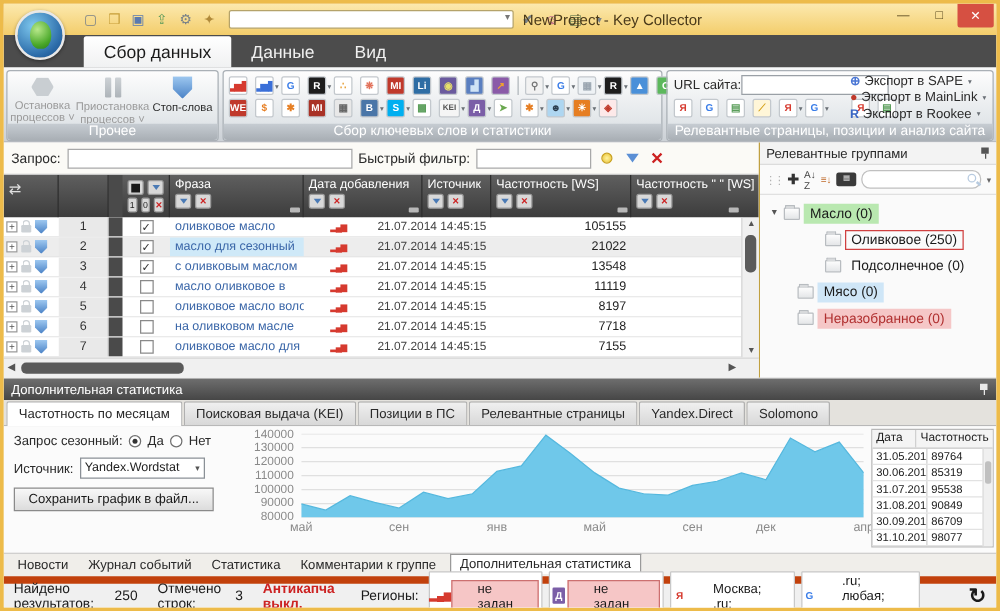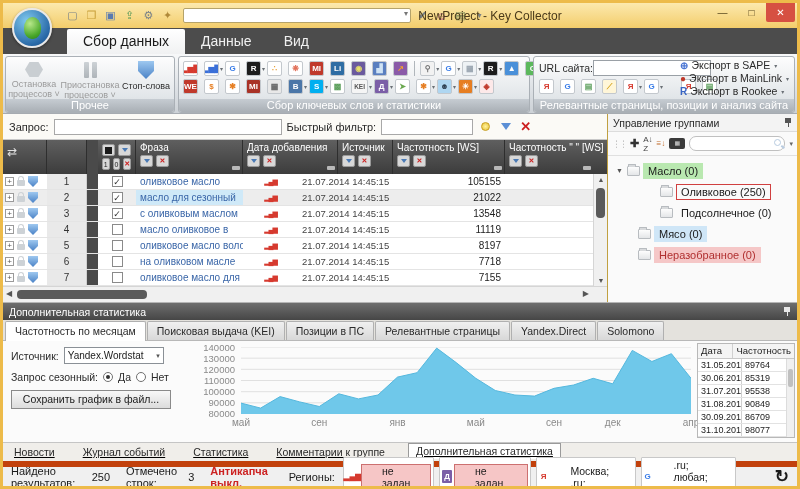--- a/index.html
+++ b/index.html
@@ -156,21 +156,21 @@
   .minitable { position:absolute; left:694px; top:2px; width:98px; border:1px solid #b8b8b8; background:#fff; }
   .mt-head { display:flex; height:15px; background:#f4f4f4; border-bottom:1px solid #c8c8c8; }
   .mt-head div { font-size:9.5px; color:#222; padding:1px 3px; }
   .mt-c1 { width:44px; border-right:1px solid #d0d0d0; }
   .mt-c2 { flex:1; }
   .mt-row { display:flex; height:13px; border-bottom:1px solid #e2e2e2; }
   .mt-row div { font-size:9px; color:#222; padding:0 3px; line-height:13px; white-space:nowrap; overflow:hidden; }
   .mt-scroll { position:absolute; right:0; top:15px; bottom:0; width:8px; background:#f0f0f0; border-left:1px solid #dcdcdc; }
   .mt-thumb { position:absolute; right:1px; top:10px; width:5px; height:18px; background:#c0c0c0; border-radius:2px; }
   
-  .btabs { height:19px; background:#f0eeea; border-top:1px solid #c5c5c5; display:flex; align-items:center; padding-left:6px; gap:18px;text-decoration:underline; }
+  .btabs { height:19px; background:#f0eeea; border-top:1px solid #c5c5c5; display:flex; align-items:center; padding-left:6px; gap:6px; }
   .btab { font-size:10.5px; color:#2a2a2a; padding:1px 5px; }
   .btab.active { background:#fff; border:1px solid #9a9a9a; padding:1px 7px; margin-top:-3px; border-bottom:1px solid #fff; }
   
   .statusbar { height:25px; background:#f0f0f0; border-top:6px solid #c2410c; display:flex; align-items:center; padding:0 8px; font-size:11px; color:#1a1a1a; }
   .sb-val { margin:0 16px 0 5px; }
   .sb-red { color:#cc2222; font-weight:bold; margin-right:16px; }
   .sb-lbl { margin-right:8px; }
   .bdg-group { display:flex; align-items:center; margin-right:5px; border:1px solid #c8c8c8; background:#fff; padding:1px 2px; gap:2px; border-radius:1px; }
   .bdg-icon { width:13px; height:13px; display:flex; align-items:center; justify-content:center; font-size:8px; font-weight:bold; border-radius:1px; }
   .bdg-text { font-size:10.5px; padding:0 20px; }
@@ -707,21 +707,21 @@
         <div class="hscroll">
           <span class="harr" style="left:3px;">◀</span>
           <span class="hthumb"></span>
           <span class="harr" style="right:18px;">▶</span>
         </div>
       </div>
     </div>
 
     <div class="rpanel">
       <div class="rp-head">
-        <span>Управление группами</span>
+        <span>Релевантные группами</span>
         <span class="pin"></span>
       </div>
       <div class="rp-tools">
         <span class="grip">⋮⋮</span>
         <span class="ti">✚</span>
         <span class="ti-sort">A↓<br>Z</span>
         <span class="ti-sort" style="color:#c06a2a;">≡↓</span>
         <span class="ti-dark">▦</span>
         <span class="rp-search">
             <span class="mag"></span>
@@ -778,32 +778,32 @@
     <span class="stab active">Частотность по месяцам</span>
         <span class="stab">Поисковая выдача (KEI)</span>
         <span class="stab">Позиции в ПС</span>
         <span class="stab">Релевантные страницы</span>
         <span class="stab">Yandex.Direct</span>
         <span class="stab">Solomono</span>
       </div>
     <div class="st-body">
       <div class="ctl">
         <div class="ctl-row">
+          <span>Запрос сезонный:</span>
+          <span class="radio on"></span>
+          <span>Да</span>
+          <span class="radio"></span>
+          <span>Нет</span>
+        </div>
+        <div class="ctl-row">
           <span>Источник:</span>
           <span class="combo">
               <span class="cv">Yandex.Wordstat</span>
               <span class="ca">▾</span>
             </span>
-        </div>
-        <div class="ctl-row">
-          <span>Запрос сезонный:</span>
-          <span class="radio on"></span>
-          <span>Да</span>
-          <span class="radio"></span>
-          <span>Нет</span>
         </div>
         <div class="savebtn">Сохранить график в файл...</div>
       </div>
       <div class="yaxis">
 
       <div class="ytick">140000</div>
           <div class="ytick">130000</div>
           <div class="ytick">120000</div>
           <div class="ytick">110000</div>
           <div class="ytick">100000</div>

